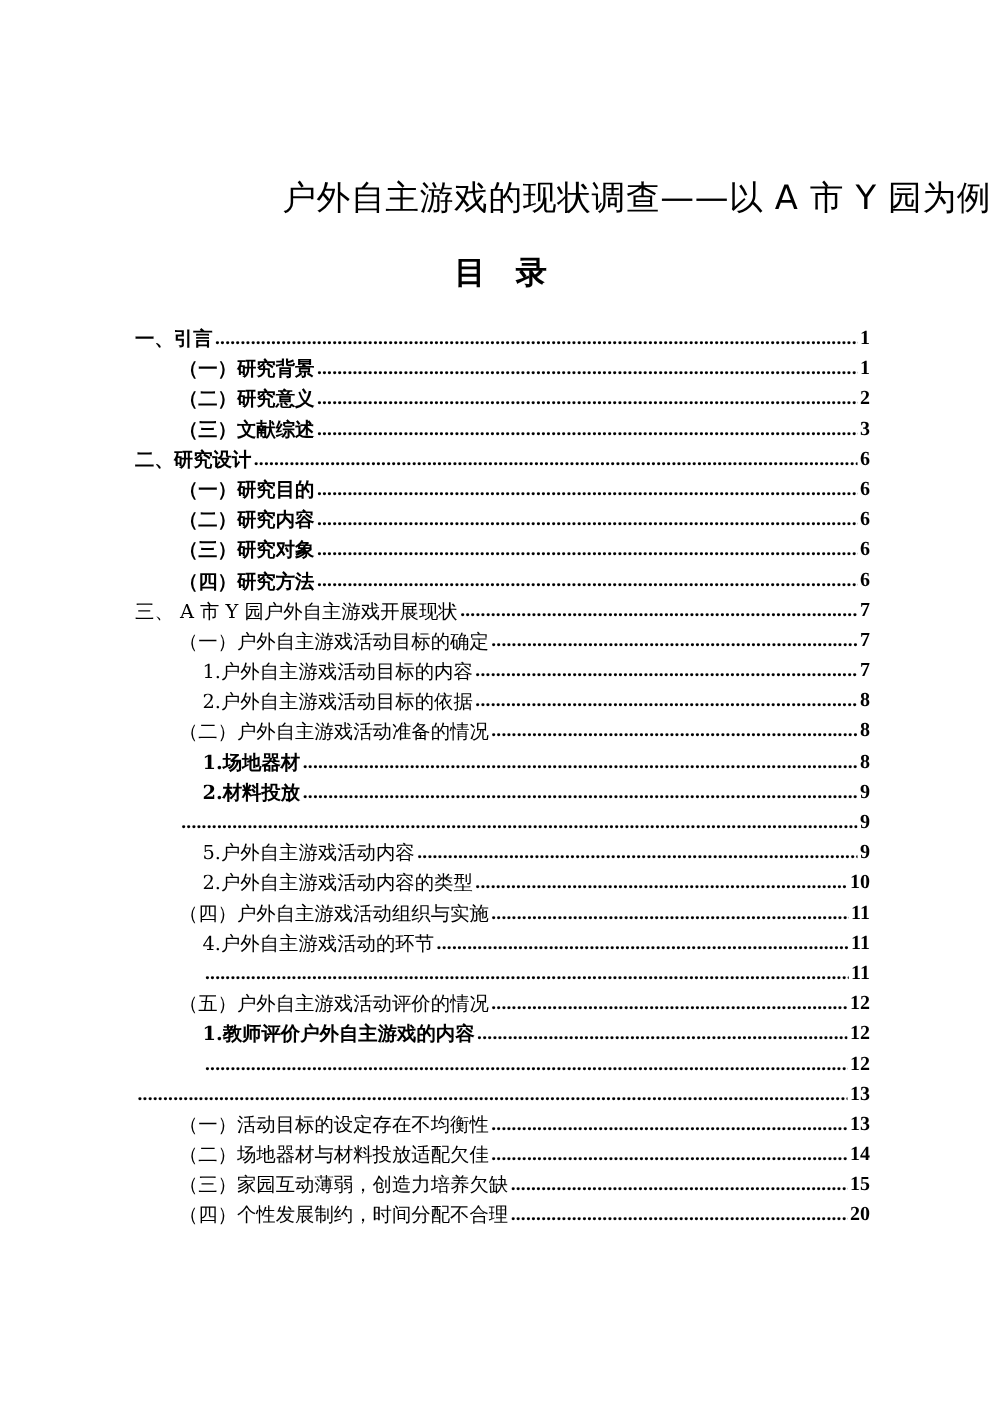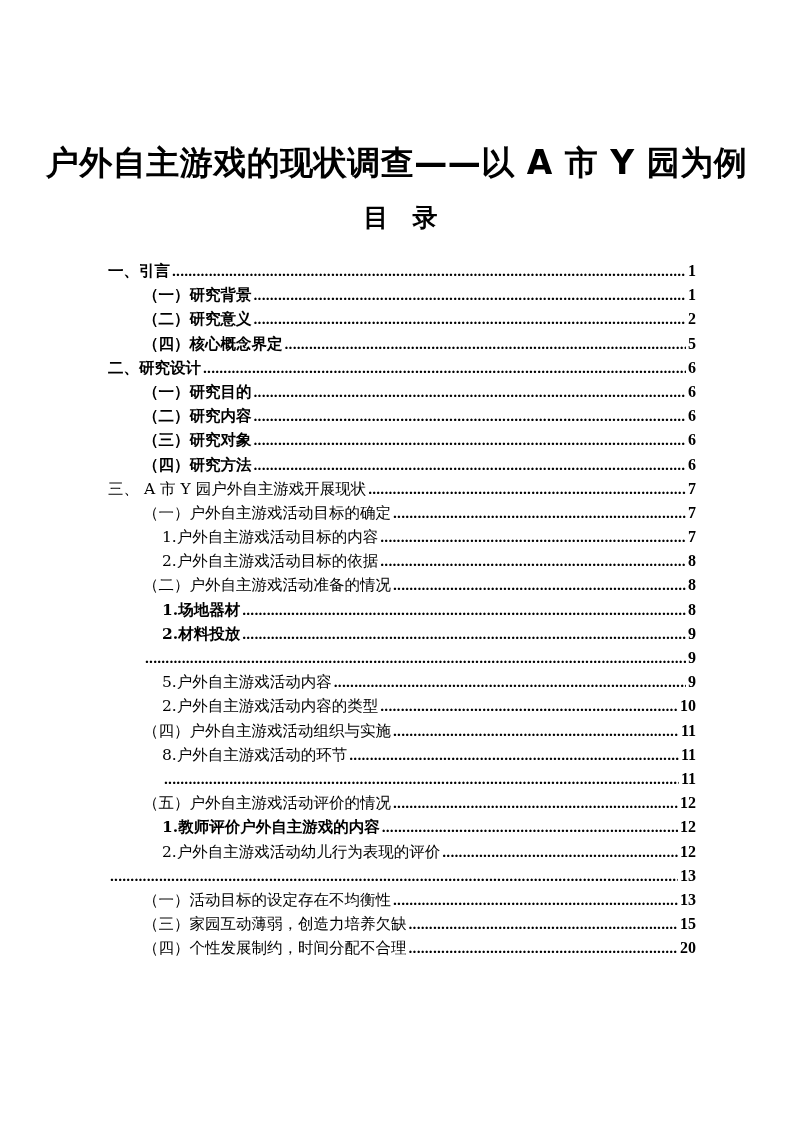--- a/index.html
+++ b/index.html
@@ -13,24 +13,24 @@
       position: relative;
       overflow: hidden;
       color: #000000;
       font-family: "DejaVu Serif", "Liberation Serif", serif;
     }
     .doc-title {
       position: absolute;
       top: 123px;
       left: 0;
       width: 793px;
-      text-align: center;
+      text-align: right;
       font-family: "DejaVu Sans", "Liberation Sans", sans-serif;
-      font-size: 33px;
-      font-weight: bold;
+      font-size: 27px;
+      font-weight: normal;
       letter-spacing: 0.5px;
       line-height: 36px;
     }
     .toc-heading {
       position: absolute;
       top: 200px;
       left: 4px;
       width: 793px;
       text-align: center;
       font-size: 25px;
@@ -103,23 +103,23 @@
       <span class="toc-label">（一）研究背景</span>
       <span class="toc-leader"></span>
       <span class="toc-page">1</span>
     </li>
   <li class="toc-row lvl2">
       <span class="toc-label">（二）研究意义</span>
       <span class="toc-leader"></span>
       <span class="toc-page">2</span>
     </li>
   <li class="toc-row lvl2">
-      <span class="toc-label">（四）核心概念界定</span>
-      <span class="toc-leader"></span>
-      <span class="toc-page">5</span>
+      <span class="toc-label">（三）文献综述</span>
+      <span class="toc-leader"></span>
+      <span class="toc-page">3</span>
     </li>
   <li class="toc-row lvl1">
       <span class="toc-label">二、研究设计</span>
       <span class="toc-leader"></span>
       <span class="toc-page">6</span>
     </li>
   <li class="toc-row lvl2">
       <span class="toc-label">（一）研究目的</span>
       <span class="toc-leader"></span>
       <span class="toc-page">6</span>
@@ -187,53 +187,57 @@
       <span class="toc-label plain">2.户外自主游戏活动内容的类型</span>
       <span class="toc-leader"></span>
       <span class="toc-page">10</span>
     </li>
   <li class="toc-row lvl2">
       <span class="toc-label plain">（四）户外自主游戏活动组织与实施</span>
       <span class="toc-leader"></span>
       <span class="toc-page">11</span>
     </li>
   <li class="toc-row lvl3">
-      <span class="toc-label plain">8.户外自主游戏活动的环节</span>
+      <span class="toc-label plain">4.户外自主游戏活动的环节</span>
       <span class="toc-leader"></span>
       <span class="toc-page">11</span>
     </li>
   <li class="toc-row lvl3">
       <span class="toc-leader"></span>
       <span class="toc-page">11</span>
     </li>
   <li class="toc-row lvl2">
       <span class="toc-label plain">（五）户外自主游戏活动评价的情况</span>
       <span class="toc-leader"></span>
       <span class="toc-page">12</span>
     </li>
   <li class="toc-row lvl3">
       <span class="toc-label">1.教师评价户外自主游戏的内容</span>
       <span class="toc-leader"></span>
       <span class="toc-page">12</span>
     </li>
   <li class="toc-row lvl3">
-      <span class="toc-label plain">2.户外自主游戏活动幼儿行为表现的评价</span>
       <span class="toc-leader"></span>
       <span class="toc-page">12</span>
     </li>
   <li class="toc-row lvl1">
       <span class="toc-leader"></span>
       <span class="toc-page">13</span>
     </li>
   <li class="toc-row lvl2">
       <span class="toc-label plain">（一）活动目标的设定存在不均衡性</span>
       <span class="toc-leader"></span>
       <span class="toc-page">13</span>
     </li>
   <li class="toc-row lvl2">
+      <span class="toc-label plain">（二）场地器材与材料投放适配欠佳</span>
+      <span class="toc-leader"></span>
+      <span class="toc-page">14</span>
+    </li>
+  <li class="toc-row lvl2">
       <span class="toc-label plain">（三）家园互动薄弱，创造力培养欠缺</span>
       <span class="toc-leader"></span>
       <span class="toc-page">15</span>
     </li>
   <li class="toc-row lvl2">
       <span class="toc-label plain">（四）个性发展制约，时间分配不合理</span>
       <span class="toc-leader"></span>
       <span class="toc-page">20</span>
     </li>
 </ul>

